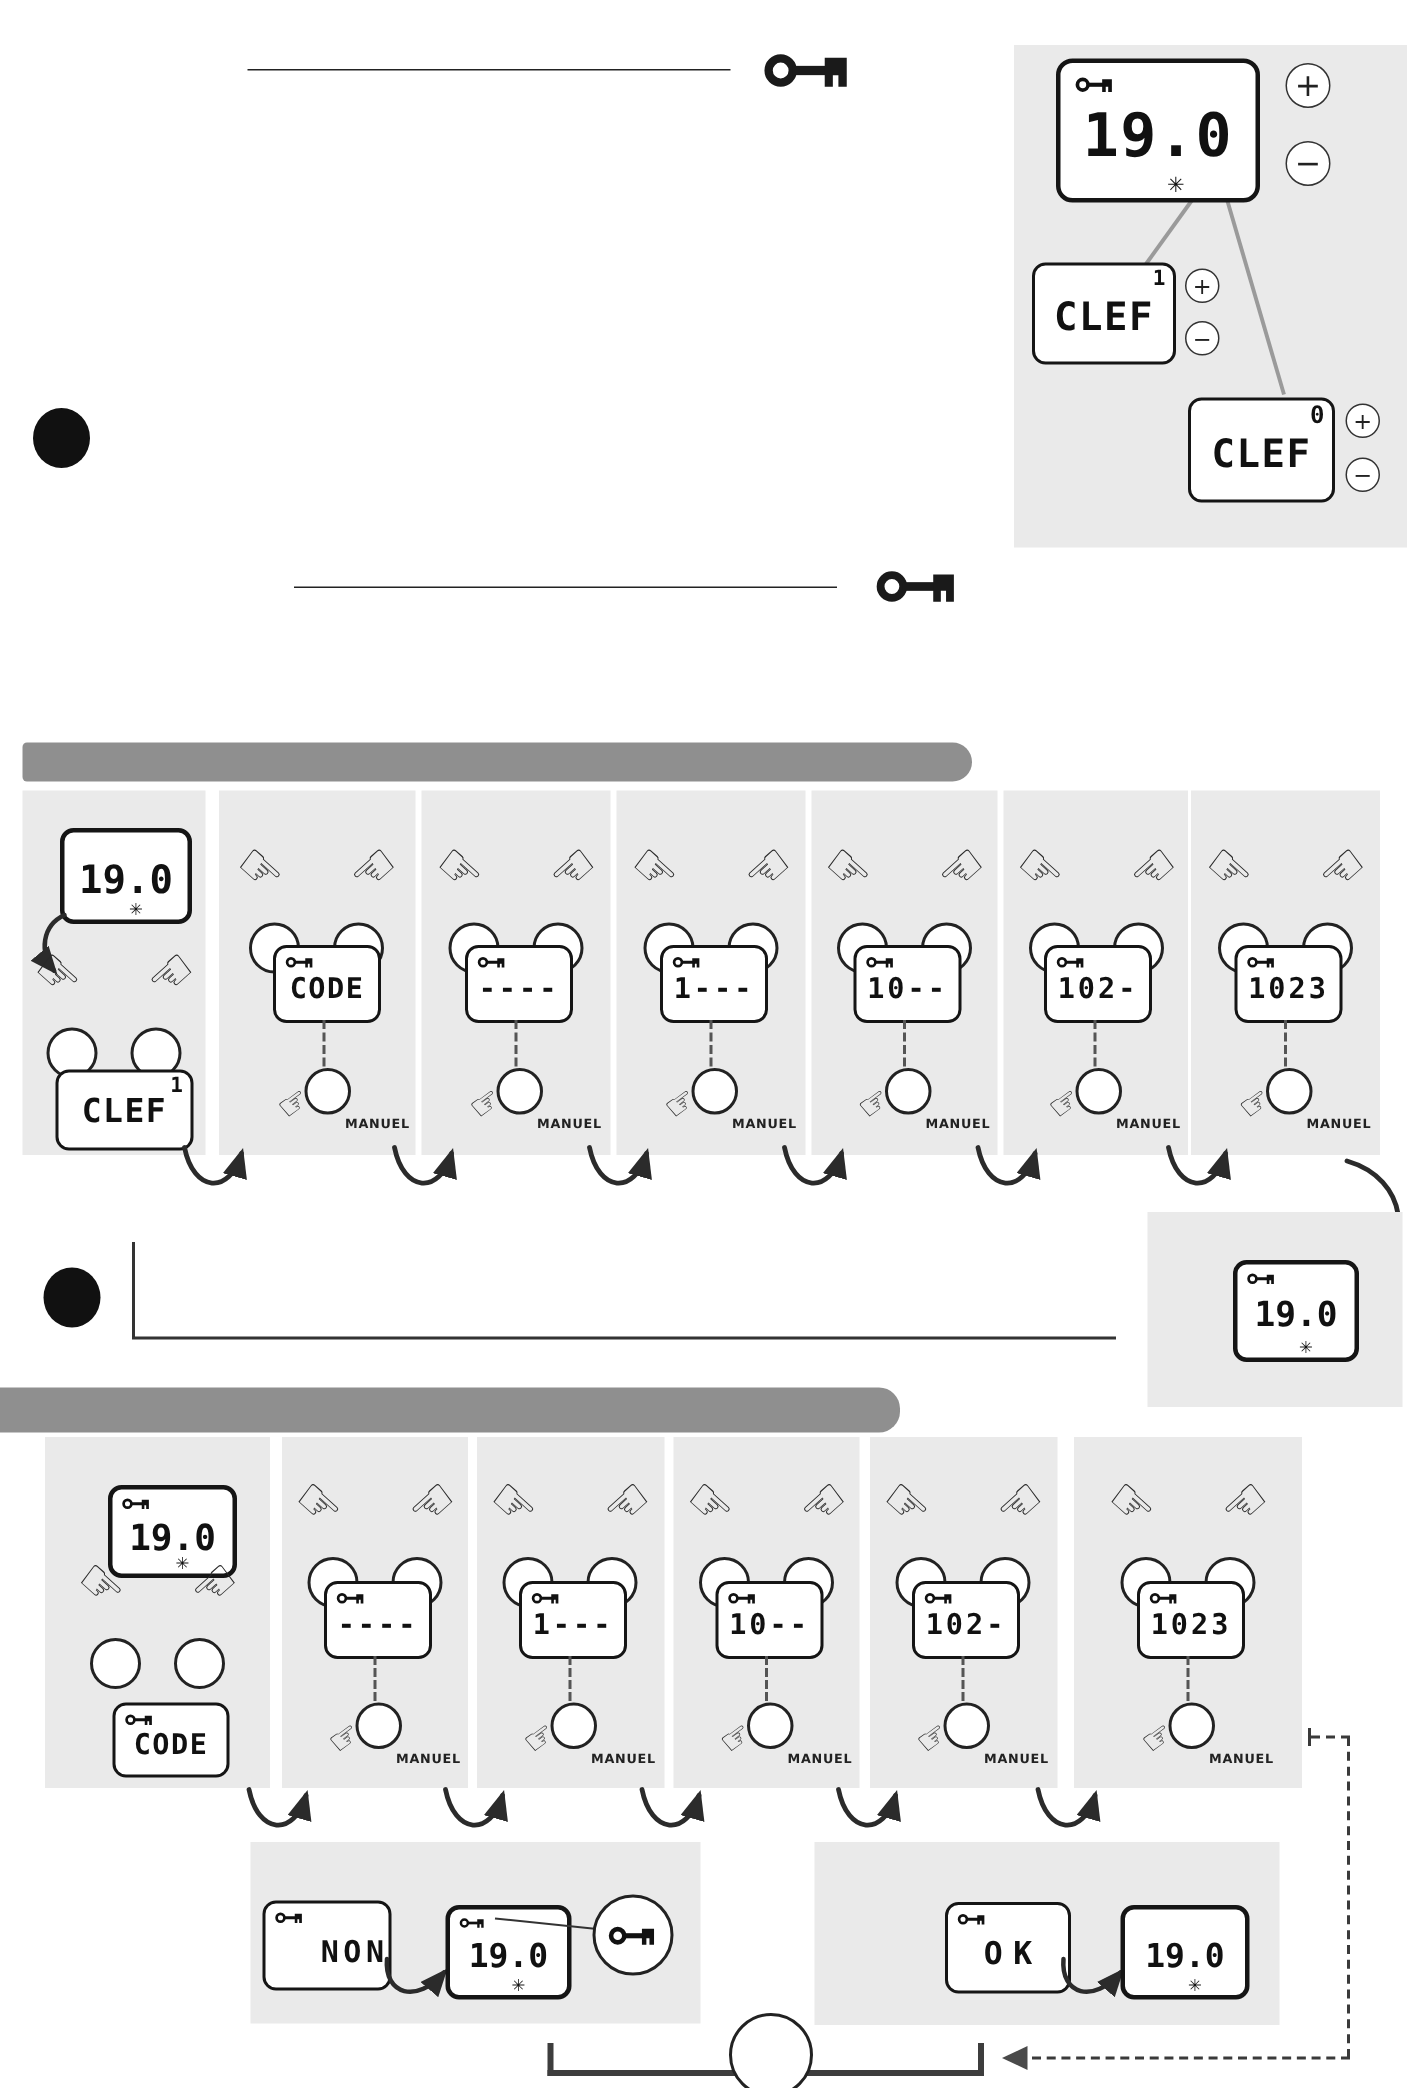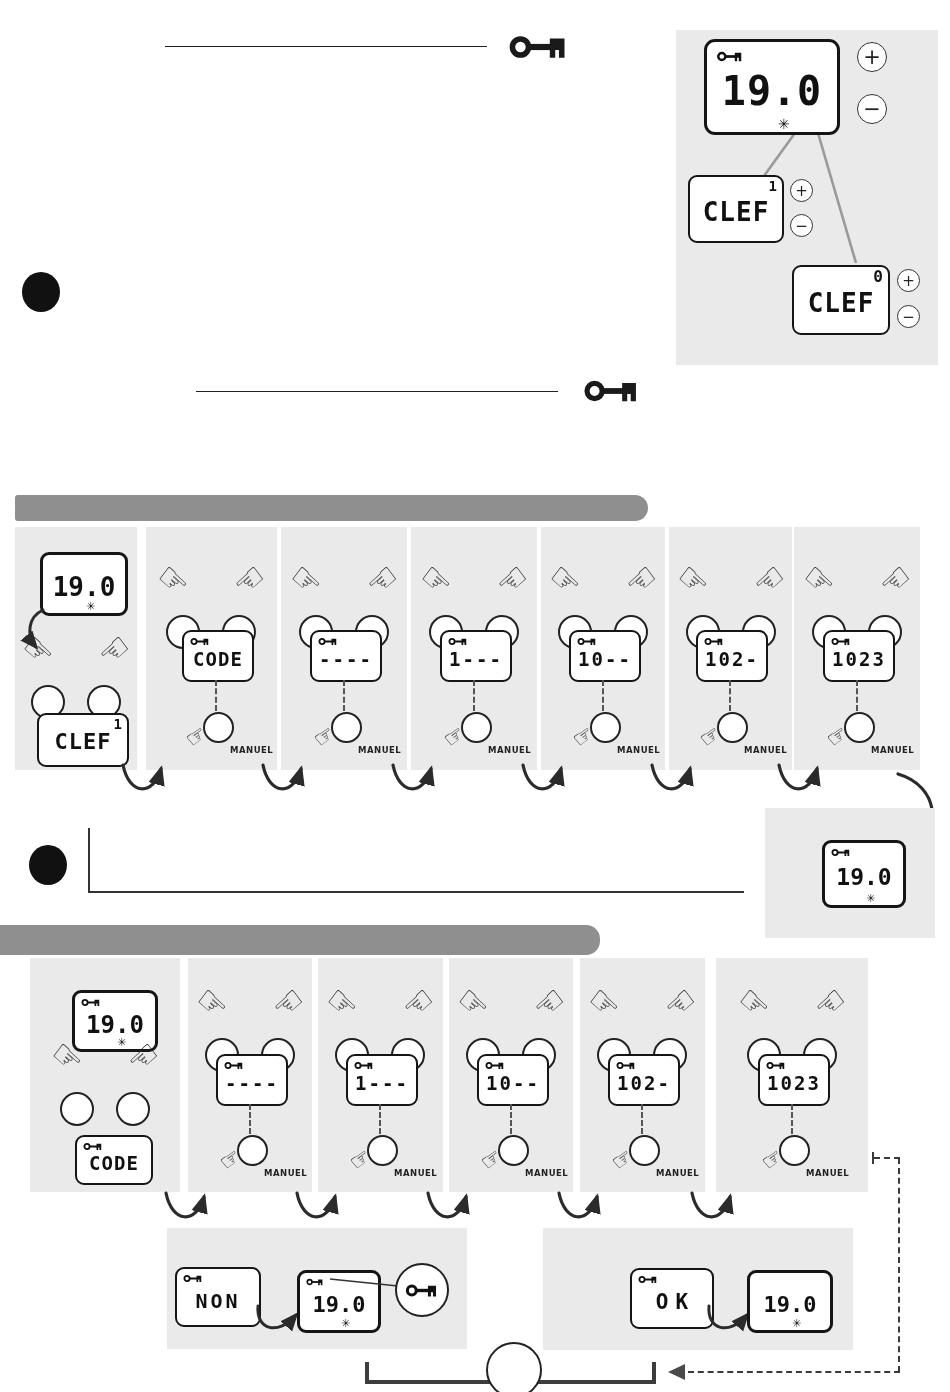--- a/index.html
+++ b/index.html
@@ -455,21 +455,21 @@
       <path d="M4,8 C10,38 34,40 42,12" fill="none" stroke="#2b2b2b" stroke-width="3.2" stroke-linecap="round" marker-end="url(#ah)"></path>
     </svg>
   <svg class="lineart" style="left:555px;top:1185px;" width="48" height="44" viewBox="0 0 48 44">
       <path d="M4,8 C10,38 34,40 42,12" fill="none" stroke="#2b2b2b" stroke-width="3.2" stroke-linecap="round" marker-end="url(#ah)"></path>
     </svg>
   <svg class="lineart" style="left:688px;top:1185px;" width="48" height="44" viewBox="0 0 48 44">
       <path d="M4,8 C10,38 34,40 42,12" fill="none" stroke="#2b2b2b" stroke-width="3.2" stroke-linecap="round" marker-end="url(#ah)"></path>
     </svg>
 
   <div class="graypanel" style="left:167px;top:1228px;width:300px;height:121px;"></div>
-  <div class="lcd" style="left:175px;top:1267px;width:82px;height:56px;">
+  <div class="lcd" style="left:175px;top:1267px;width:82px;height:56px;justify-content:flex-end;">
     <svg class="keyicon" width="20" height="11" viewBox="0 0 40 22">
         <circle cx="8" cy="11" r="5.2" fill="none" stroke="#111" stroke-width="3.6"></circle>
         <rect x="13" y="9" width="15" height="4" fill="#111"></rect>
         <path d="M27,5.5 h9.5 V18 h-3.6 v-5 h-2.4 v5 h-3.5 Z" fill="#111"></path>
       </svg>
     <span class="val" style="font-size:20px;letter-spacing:3px;margin-top:7px;">NON</span>
   </div>
   <svg class="lineart" style="left:252px;top:1303px;" width="52" height="38" viewBox="0 0 52 38">
       <path d="M6,3 C4,27 26,33 44,12" fill="none" stroke="#2b2b2b" stroke-width="3" stroke-linecap="round" marker-end="url(#ah)"></path>
     </svg>

